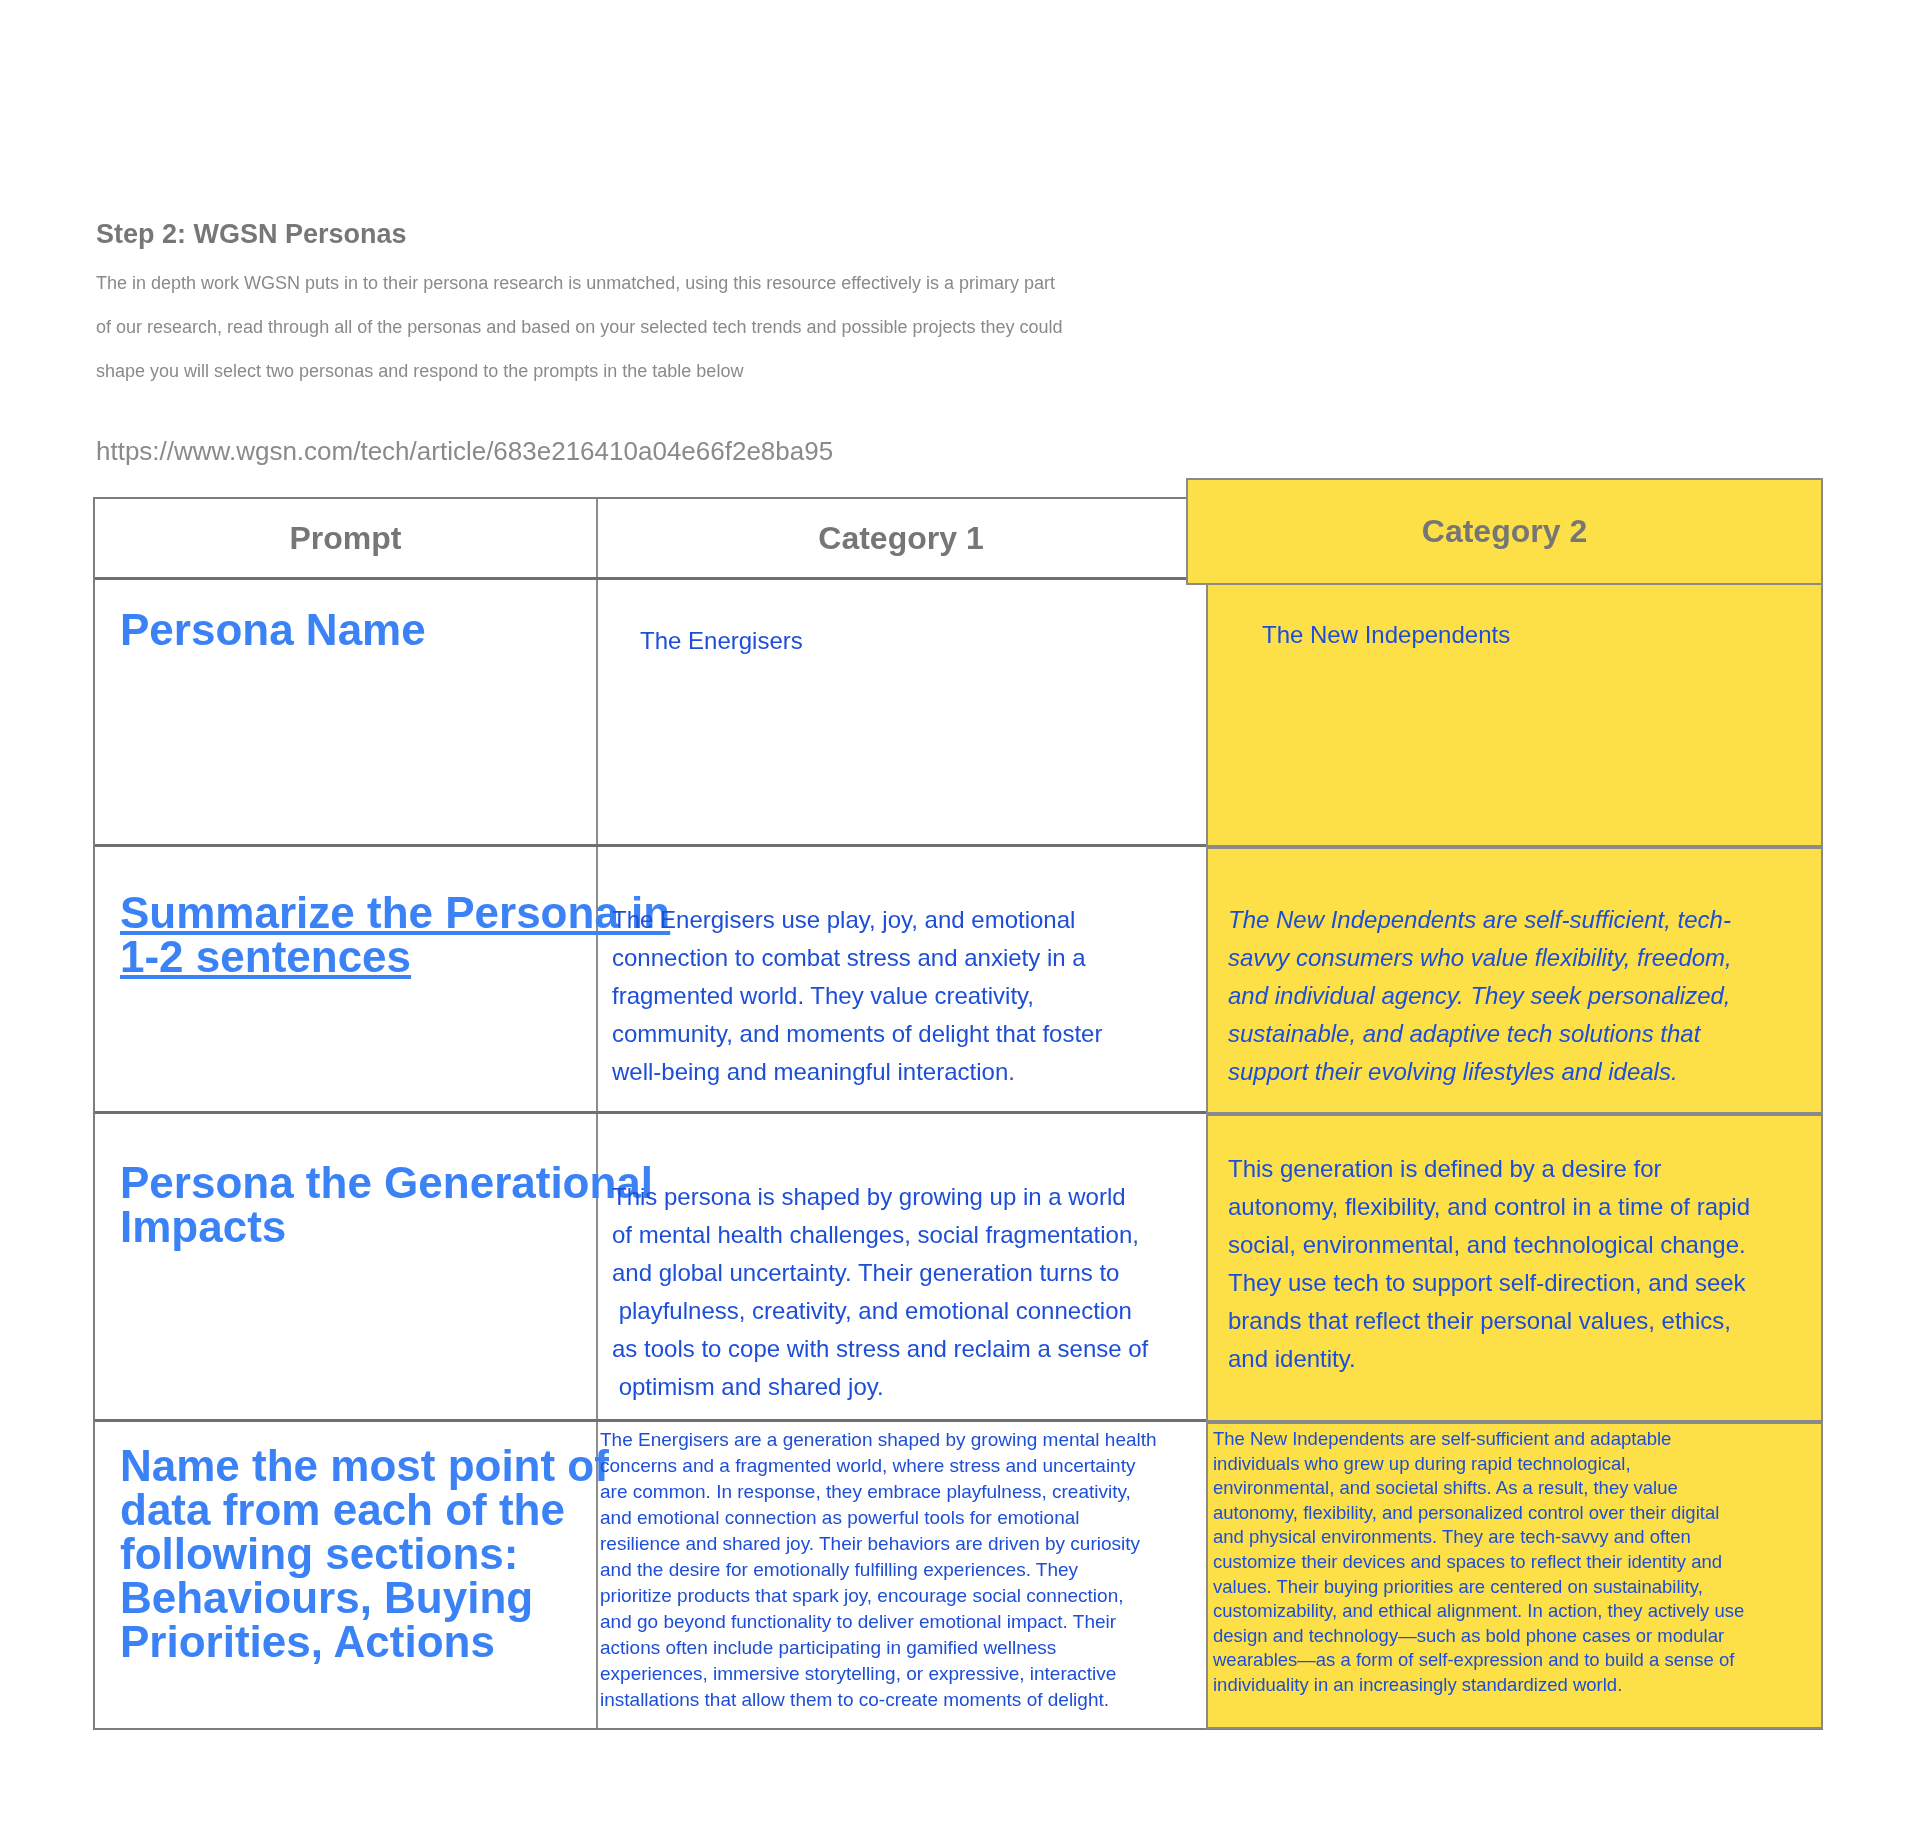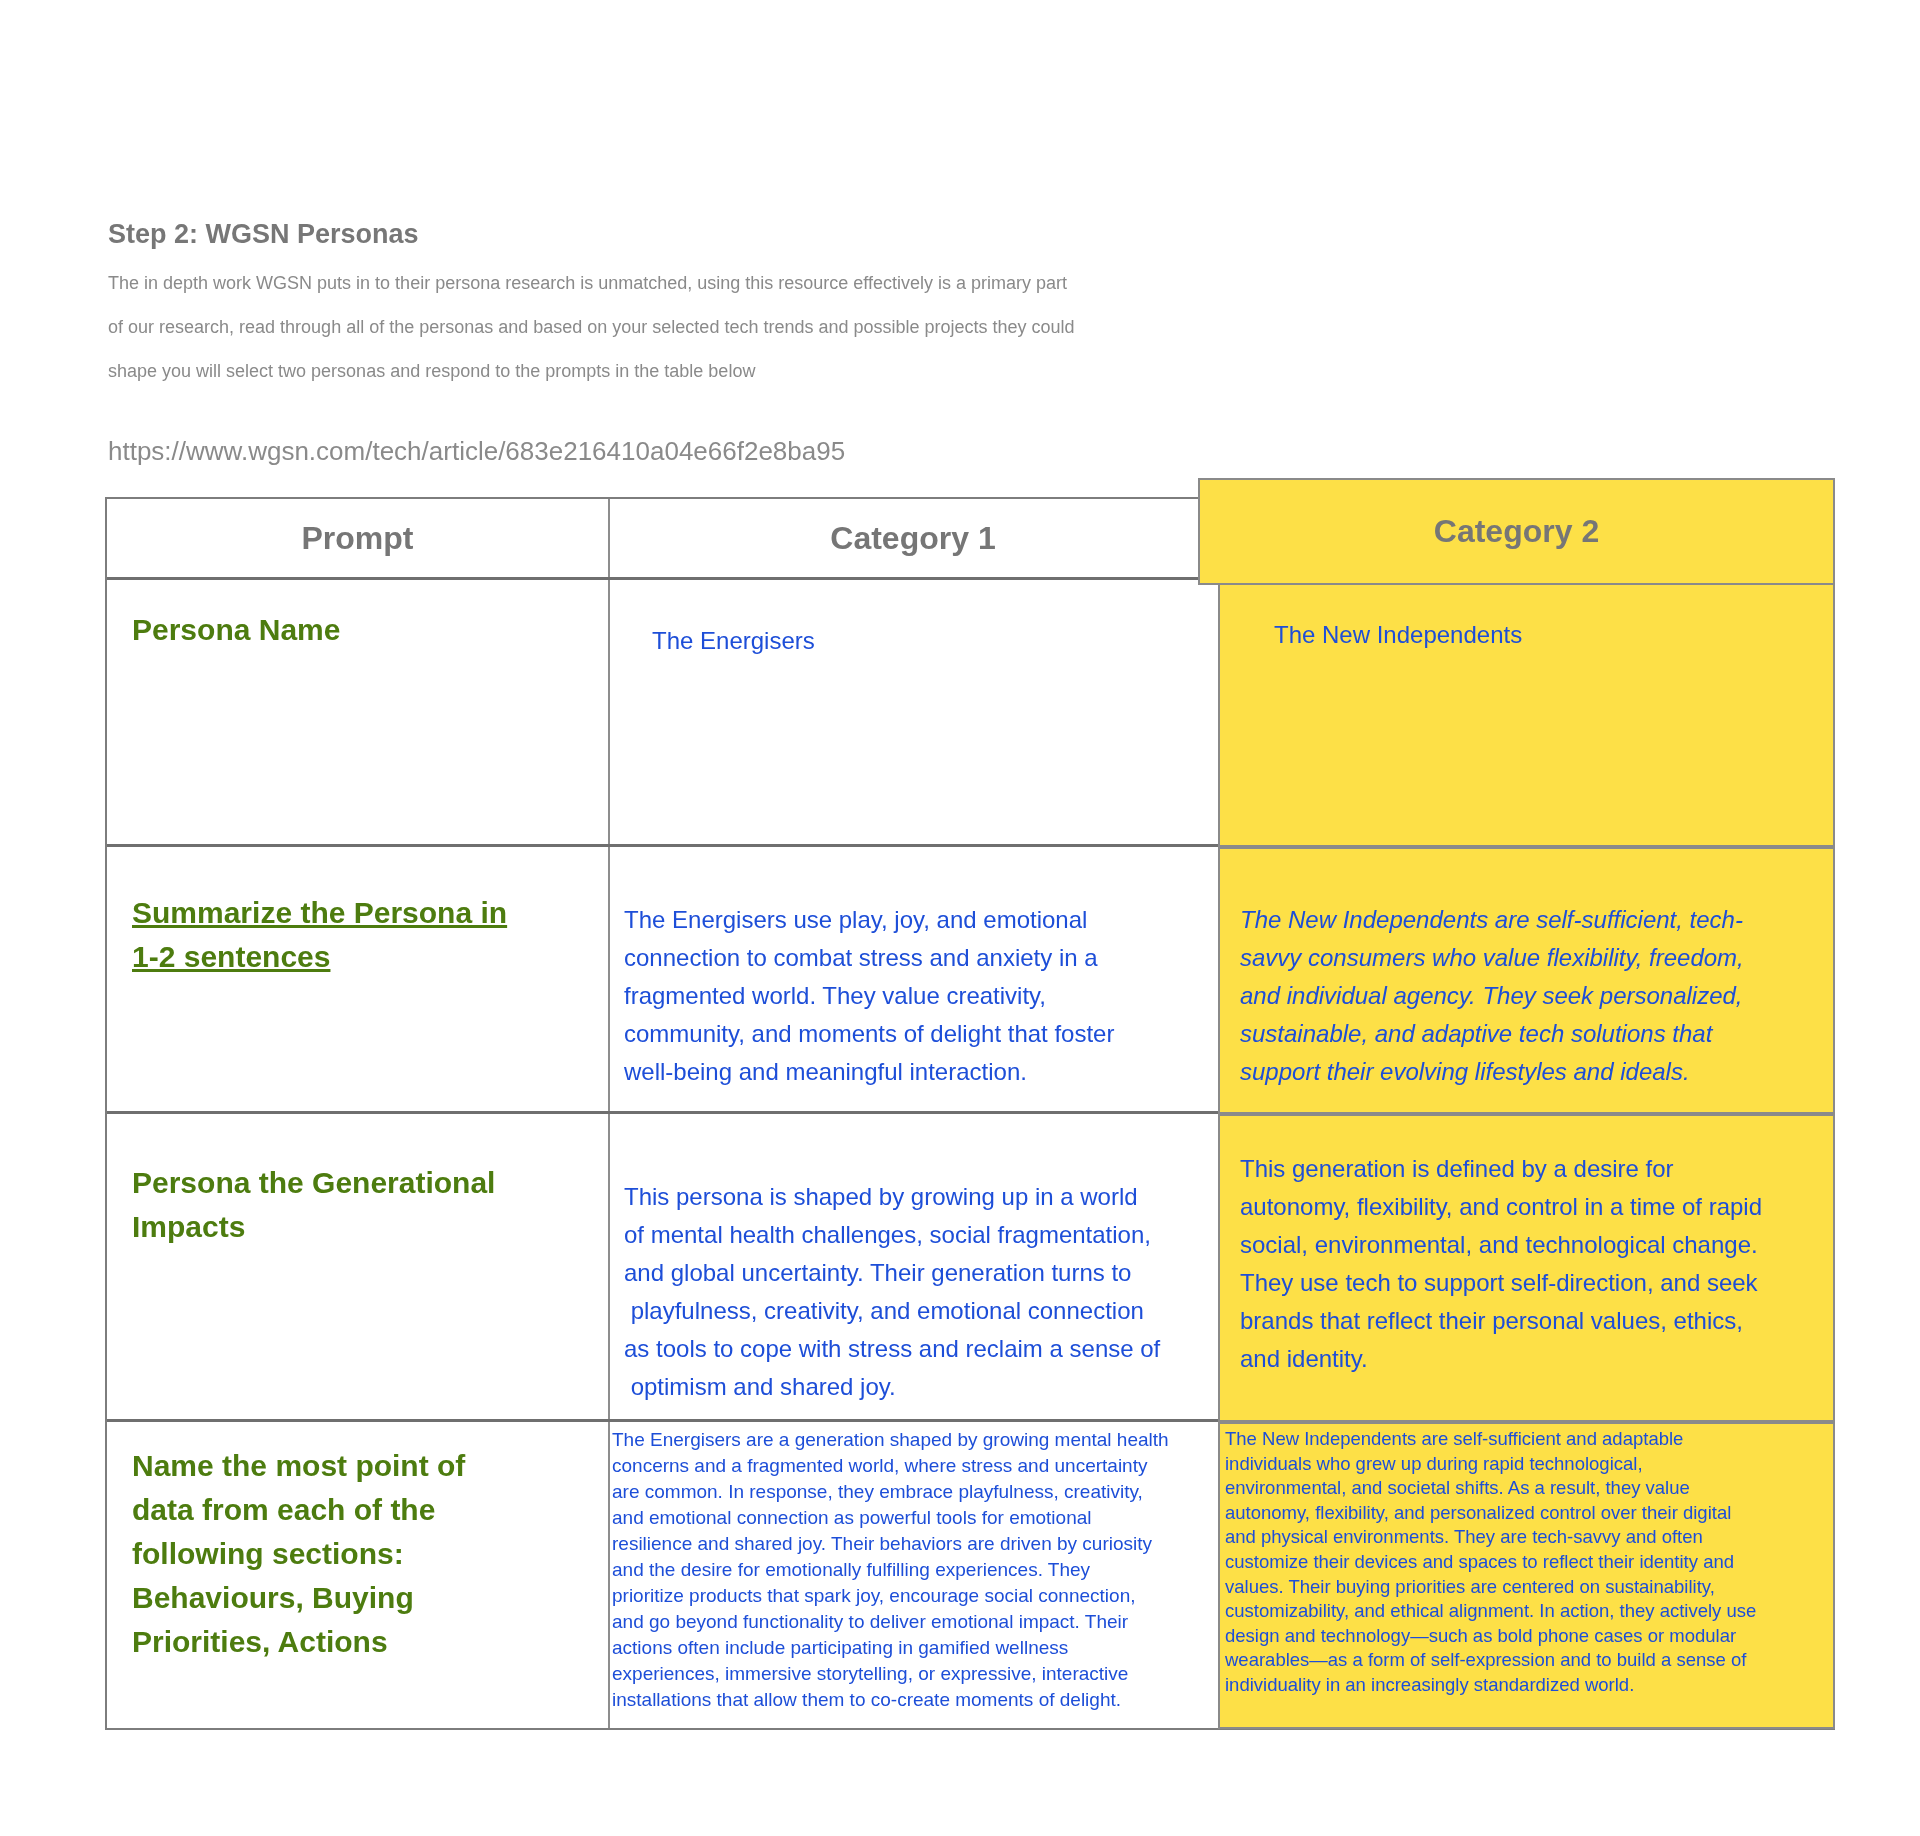--- a/index.html
+++ b/index.html
@@ -3,21 +3,21 @@
 <meta charset="utf-8">
 <style>
   html,body { margin:0; padding:0; }
   body {
     width:1920px; height:1836px;
     background:#ffffff;
     font-family:"Liberation Sans", sans-serif;
     position:relative;
     overflow:hidden;
   }
-  .abs { position:absolute;margin-left:12px; }
+  .abs { position:absolute; }
 
   
   #heading {
     left:96px; top:219px;
     font-size:27px; font-weight:bold; color:#777777;
   }
   #intro {
     left:96px; top:261px; width:1520px;
     font-size:18px; color:#8a8a8a; line-height:44px;
     white-space:pre-line;
@@ -56,21 +56,21 @@
   #c2hdr { left:1186px; top:478px; width:633px; height:103px;
            display:flex; align-items:center; justify-content:center;
            font-size:32px; font-weight:bold; color:#767676; }
   #c2r1  { left:1206px; top:583px;  width:613px; height:260px; }
   #c2r2  { left:1206px; top:847px;  width:613px; height:263px; }
   #c2r3  { left:1206px; top:1114px; width:613px; height:304px; }
   #c2r4  { left:1206px; top:1422px; width:613px; height:303px; }
 
   
   .plabel {
-    font-size:30px; font-weight:bold; color:#4d7c0f;
+    font-size:44px; font-weight:bold; color:#3b82f6;
     line-height:44px; white-space:pre-line;
   }
   #p1 { left:120px; top:608px;  }
   #p2 { left:120px; top:891px;text-decoration:underline;  }
   #p3 { left:120px; top:1161px; }
   #p4 { left:120px; top:1444px; }
 
   
   .cell {
     font-size:24px; color:#1d4ed8;

